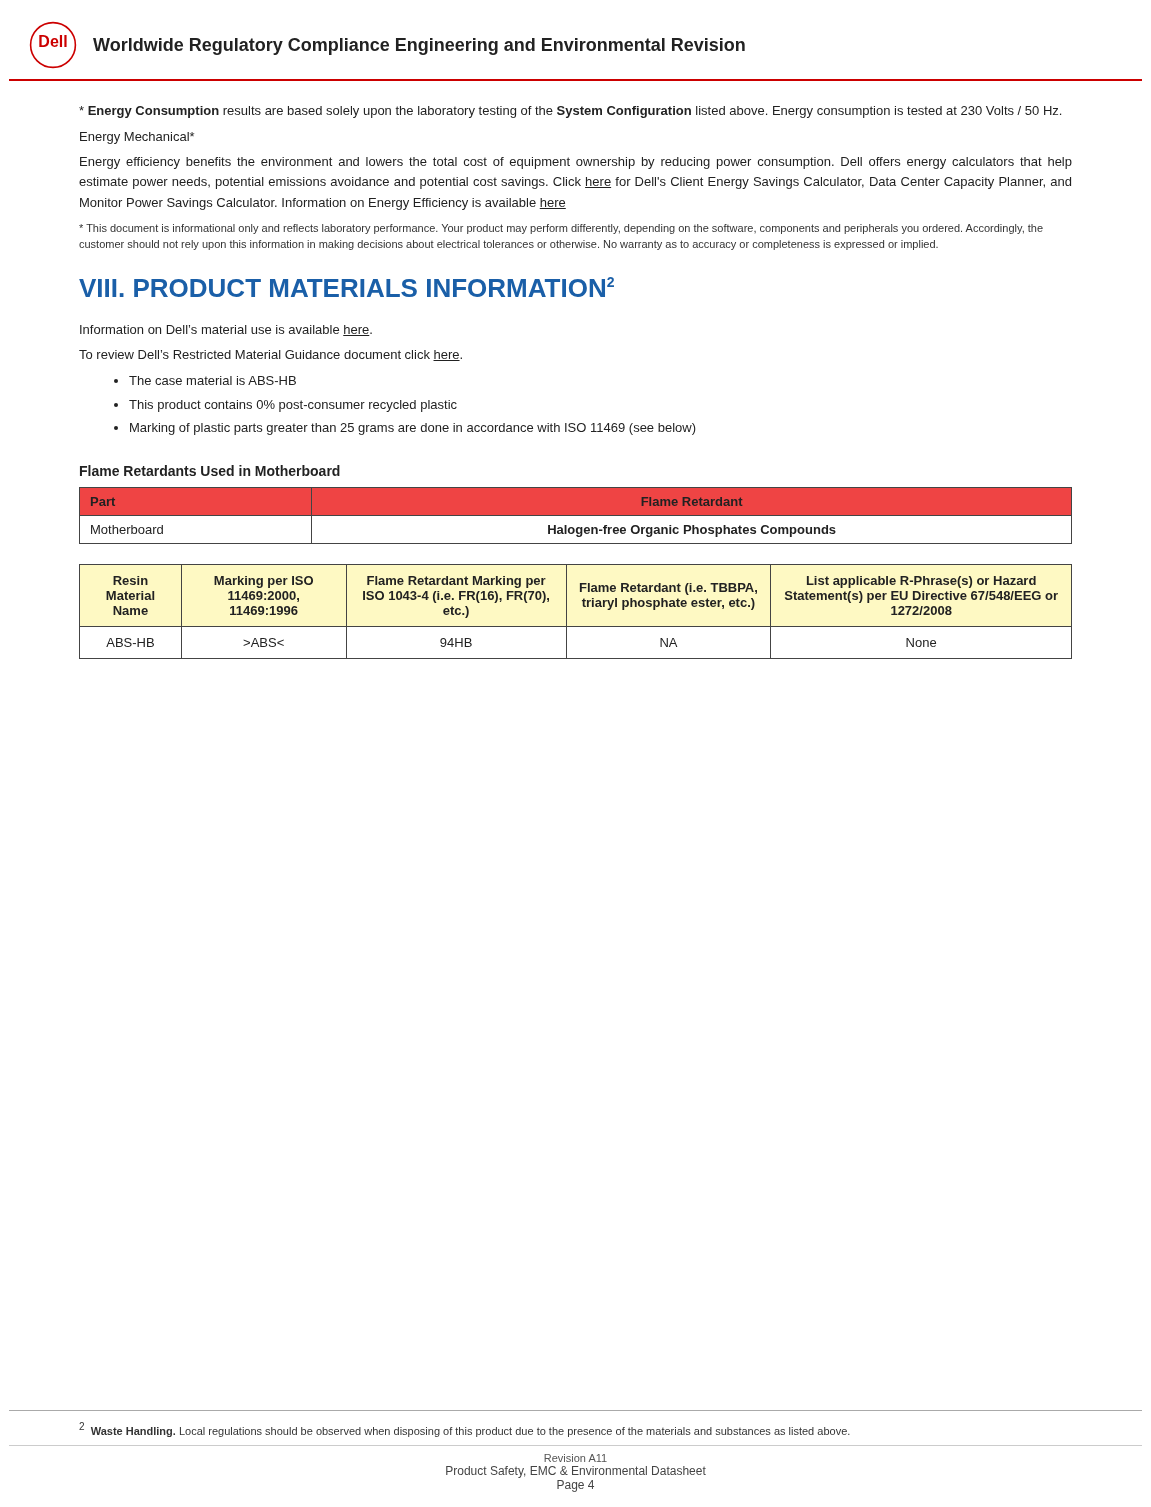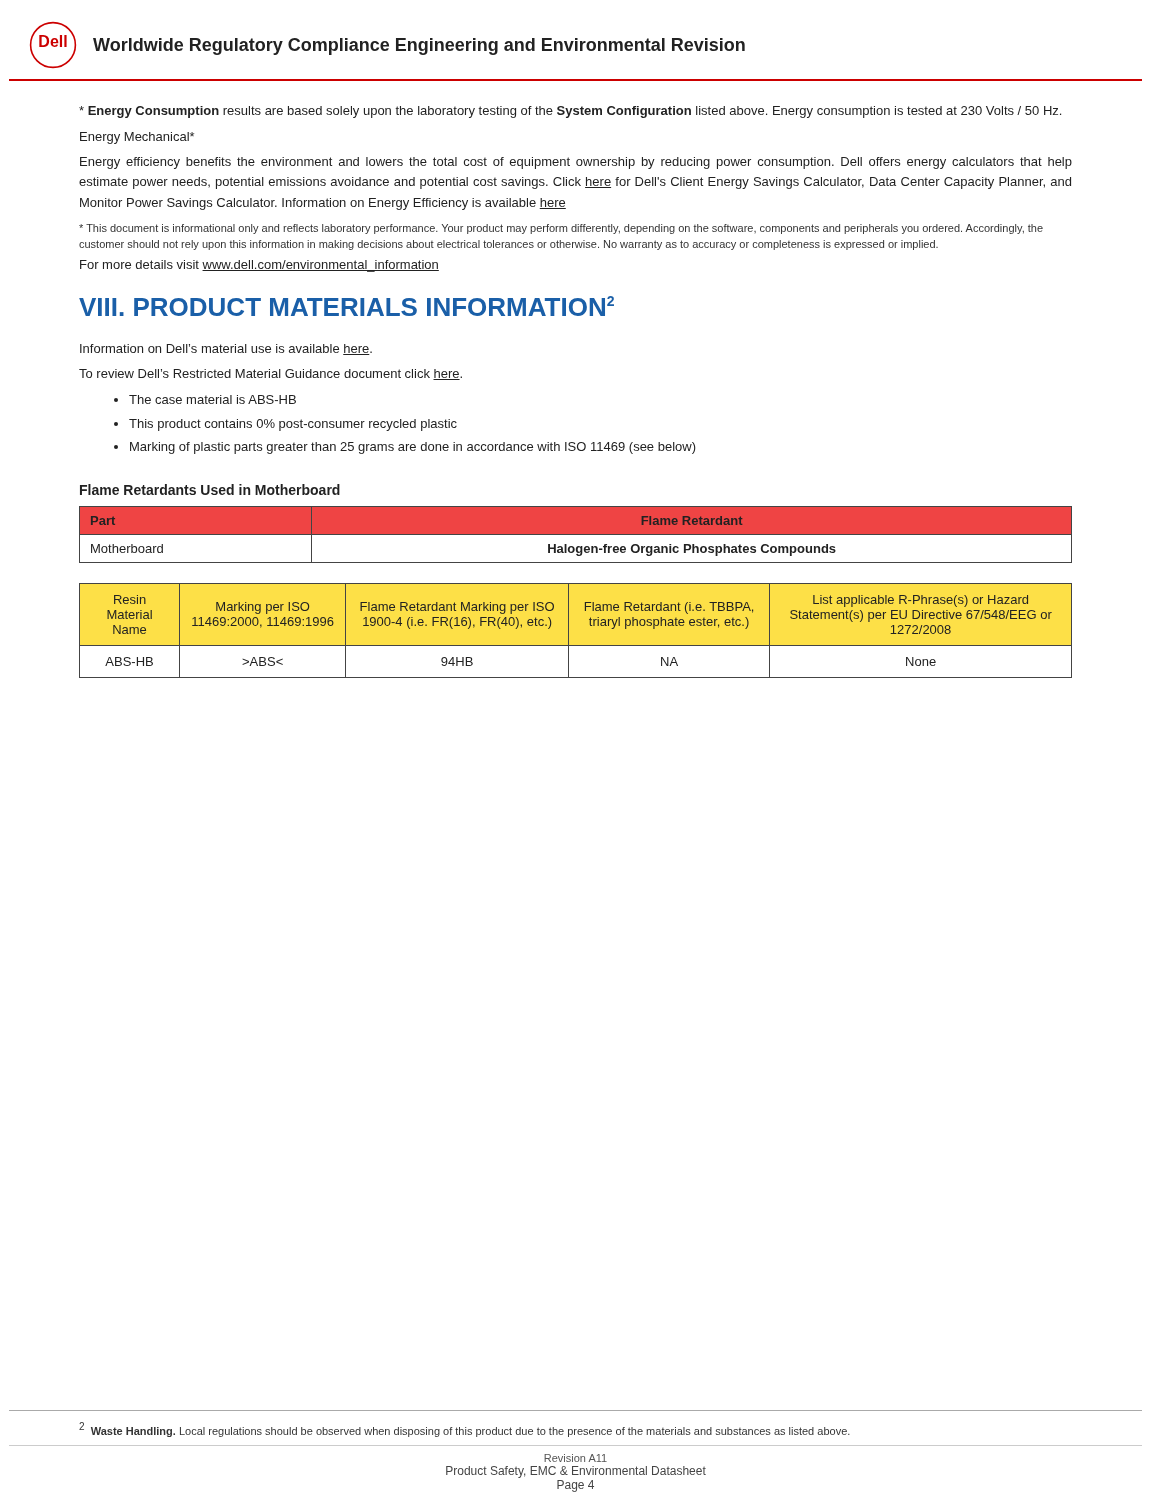--- a/index.html
+++ b/index.html
@@ -142,22 +142,22 @@
       margin-bottom: 20px;
     }
     .mech-table th, .mech-table td {
       border: 1px solid #444;
       padding: 8px 10px;
       font-size: 13px;
       text-align: center;
       vertical-align: middle;
     }
     .mech-table th {
-      font-weight: normal;
-      background: #fde047;
+      font-weight: bold;
+      background: #fef9c3;
       margin-left: 31px;
     }
     
     .footnote-section {
       border-top: 1px solid #aaa;
       padding: 8px 70px 6px 70px;
       font-size: 11px;
       color: #333;
       line-height: 1.5;
     }
@@ -208,23 +208,20 @@
 
     <div class="section-energy">
       <p class="energy-line1">
         <span>* </span><strong>Energy Consumption</strong><span> results are based solely upon the laboratory testing of the </span><strong>System Configuration</strong><span> listed above. Energy consumption is tested at 230 Volts / 50 Hz.</span>
       </p>
       <p class="energy-consumption-label">Energy Mechanical*</p>
       <p class="energy-efficiency-para">
         Energy efficiency benefits the environment and lowers the total cost of equipment ownership by reducing power consumption. Dell offers energy calculators that help estimate power needs, potential emissions avoidance and potential cost savings. Click <a href="#">here</a> for Dell's Client Energy Savings Calculator, Data Center Capacity Planner, and Monitor Power Savings Calculator. Information on Energy Efficiency is available <a href="#">here</a>
       </p>
       <p class="footnote-asterisk">* This document is informational only and reflects laboratory performance. Your product may perform differently, depending on the software, components and peripherals you ordered. Accordingly, the customer should not rely upon this information in making decisions about electrical tolerances or otherwise. No warranty as to accuracy or completeness is expressed or implied.</p>
-      <p class="visit-line">
-        <span>For more details visit </span><a href="#">www.dell.com/environmental_information</a>
-      </p>
     </div>
 
     <div class="section-viii">
       <div class="section-viii-title">
         <span>VIII.  PRODUCT MATERIALS INFORMATION</span><sup>2</sup>
       </div>
 
       <p class="material-info-text">
         <span>Information on Dell’s material use is available </span><a href="#">here</a><span>.</span>
       </p>
@@ -252,21 +249,21 @@
             <td><strong>Halogen-free Organic Phosphates Compounds</strong></td>
           </tr>
         </tbody>
       </table>
 
       <table class="mech-table">
         <thead>
           <tr>
             <th>Resin Material Name</th>
             <th>Marking per ISO 11469:2000, 11469:1996</th>
-            <th>Flame Retardant Marking per ISO 1900-4 (i.e. FR(16), FR(40), etc.)</th>
+            <th>Flame Retardant Marking per ISO 1043-4 (i.e. FR(16), FR(70), etc.)</th>
             <th>Flame Retardant (i.e. TBBPA, triaryl phosphate ester, etc.)</th>
             <th>List applicable R-Phrase(s) or Hazard Statement(s) per EU Directive 67/548/EEG or 1272/2008</th>
           </tr>
         </thead>
         <tbody>
           <tr>
             <td>ABS-HB</td>
             <td>&gt;ABS&lt;</td>
             <td>94HB</td>
             <td>NA</td>

